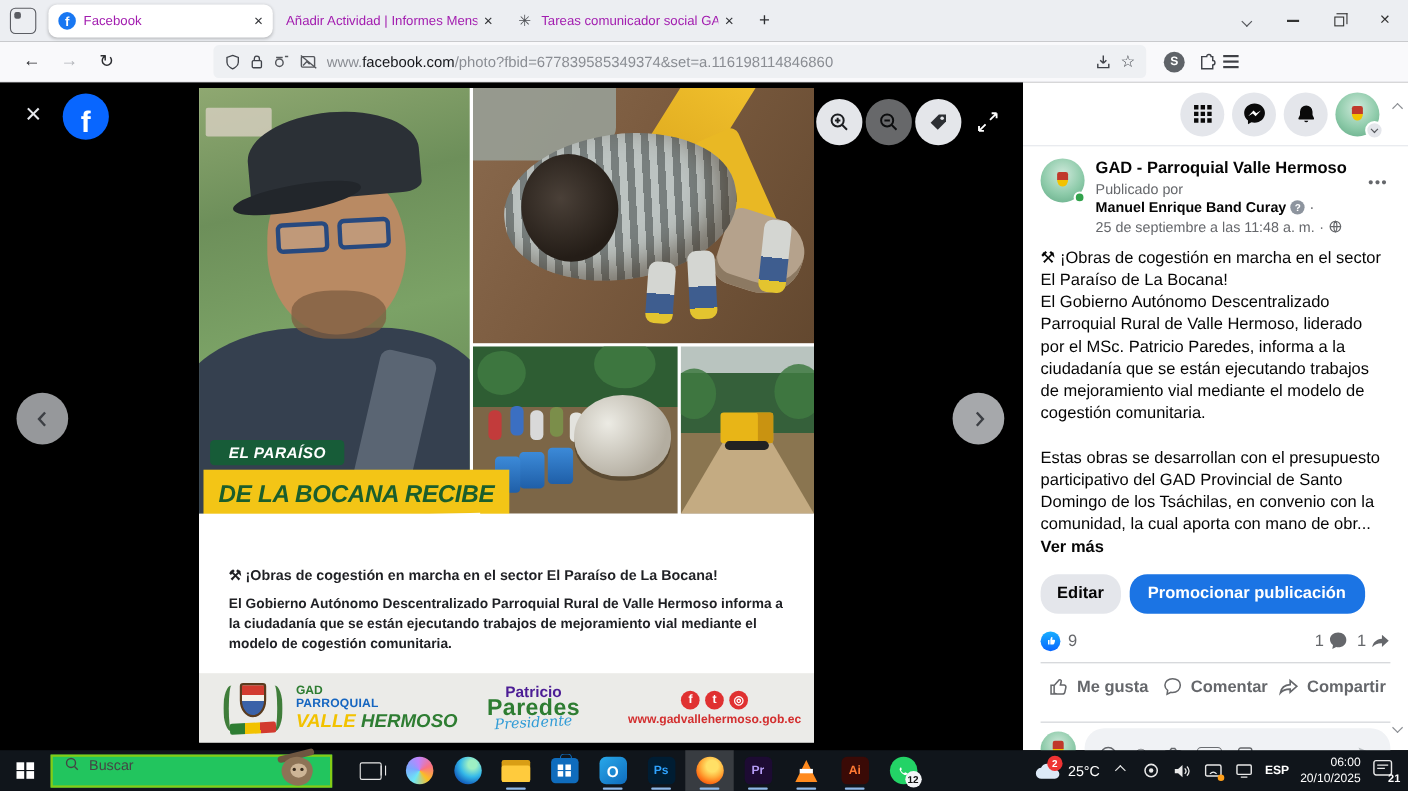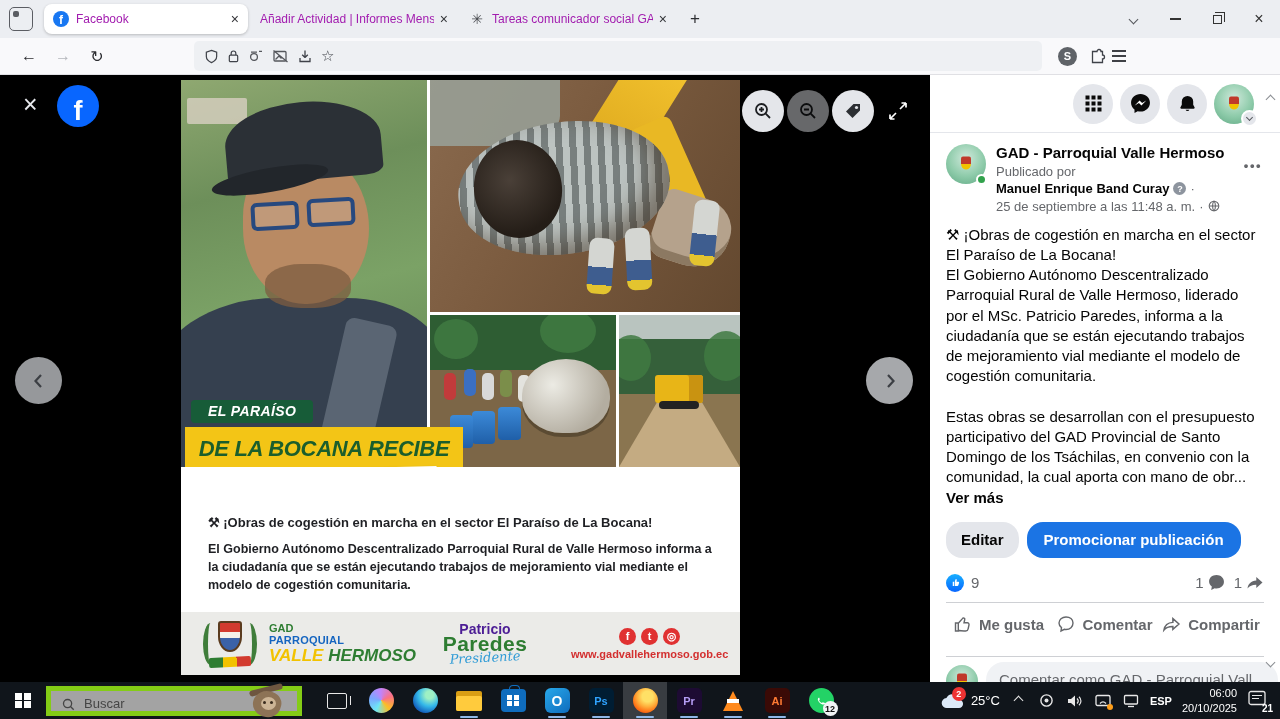--- a/index.html
+++ b/index.html
@@ -157,21 +157,21 @@
   .smiley{font-size:16px;line-height:1;color:#64676b}
   .sc-up{position:absolute;right:6px;top:14px}
   .sc-dn{position:absolute;right:6px;bottom:12px}
   .sc-up .chev,.sc-dn .chev{border-color:#8a8d92}
 
   
   .taskbar{position:absolute;left:0;top:682px;width:1280px;height:37px;background:#10151b;display:flex;align-items:center;color:#fff}
   .tb-start{width:46px;height:37px;display:flex;align-items:center;justify-content:center}
   .win-logo{display:grid;grid-template-columns:7px 7px;grid-template-rows:7px 7px;gap:1.5px}
   .win-logo span{background:#fff}
-  .tb-search{position:relative;width:256px;height:30px;background:#a3a3a3;border:5px solid #84cc16;display:flex;align-items:flex-end;padding-left:11px;gap:9px;color:#3c3c3c;flex:none}
+  .tb-search{position:relative;width:256px;height:30px;background:#22c55e;border:2px solid #84cc16;display:flex;align-items:flex-start;padding-left:11px;gap:9px;color:#3c3c3c;flex:none}
   .buscar{font-size:13px;color:#454545}
   .sloth{position:absolute;right:8px;top:-6px;width:44px;height:36px}
   .sl-arm{position:absolute;left:4px;top:2px;width:34px;height:6px;background:#6e5640;border-radius:3px;transform:rotate(-14deg)}
   .sl-body{position:absolute;left:8px;top:6px;width:28px;height:26px;background:#8d7356;border-radius:55% 45% 50% 50%;transform:rotate(18deg)}
   .sl-face{position:absolute;left:16px;top:12px;width:15px;height:13px;background:#cdb folder;background:#cdb596;border-radius:50%}
   .sl-face::before{content:"";position:absolute;left:2px;top:4px;width:3px;height:3px;border-radius:50%;background:#3a2c1e;box-shadow:7px 0 0 #3a2c1e}
   .tb-apps{display:flex;margin-left:13px}
   .tb-app{position:relative;width:44px;height:37px;display:flex;align-items:center;justify-content:center}
   .tb-app.active{background:rgba(255,255,255,.17)}
   .ul{position:absolute;bottom:1px;left:50%;transform:translateX(-50%);width:18px;height:2px;background:#8fb8e8;border-radius:1px}
@@ -257,20 +257,25 @@
           <path d="M4.5 6.5V4.6a2.5 2.5 0 0 1 5 0v1.9" fill="none" stroke="#3f4249" stroke-width="1.3"></path>
         </svg>
       <svg width="16" height="14" viewBox="0 0 16 14">
           <circle cx="6" cy="8" r="3.4" fill="none" stroke="#55575c" stroke-width="1.3"></circle>
           <path d="M3 3.2h6M11 2.4h3" stroke="#55575c" stroke-width="1.3"></path>
         </svg>
       <svg width="17" height="14" viewBox="0 0 17 14">
           <rect x="2" y="2.5" width="12" height="9.5" rx="1" fill="none" stroke="#55575c" stroke-width="1.3"></rect>
           <path d="M3.5 10.5 7 7l2.5 2.5M1.5 1.5l14 11.5" fill="none" stroke="#55575c" stroke-width="1.3"></path>
         </svg>
+      <span class="url">
+          <span>www.</span>
+          <span class="dom">facebook.com</span>
+          <span>/photo?fbid=677839585349374&amp;set=a.116198114846860</span>
+        </span>
       <svg width="16" height="16" viewBox="0 0 16 16">
           <path d="M3 10v3.5h10V10M8 2.5V9.5m0 0 2.8-2.8M8 9.5 5.2 6.7" fill="none" stroke="#3f4249" stroke-width="1.3"></path>
         </svg>
       <span style="font-size:15px;color:#3f4249">☆</span>
     </div>
     <span class="extS">S</span>
     <svg width="17" height="17" viewBox="0 0 17 17" style="margin-left:12px">
         <path d="M6 3.5h2a2 2 0 1 1 4 0h1.5v3.5a2 2 0 1 1 0 4V14.5H3.5V3.5H6z" fill="none" stroke="#3f4249" stroke-width="1.3"></path>
       </svg>
     <span class="hamb">
@@ -510,21 +515,20 @@
         <div class="divider"></div>
 
         <div class="composer">
           <div class="c-av avbase">
             <span class="avcrest"></span>
             <span class="av-chev">
                 <span class="chev down"></span>
               </span>
           </div>
           <div class="c-box">
-            <div class="c-ph">Comentar como GAD - Parroquial Vall...</div>
             <div class="c-icons">
               <svg width="17" height="17" viewBox="0 0 17 17">
                   <circle cx="8.5" cy="8.5" r="7" fill="none" stroke="#64676b" stroke-width="1.3"></circle>
                   <path d="M3.5 7.5h10M5.5 7.5c0 1.4.9 2.2 1.7 2.2S8.7 8.9 8.7 7.5M8.8 7.5c0 1.4.9 2.2 1.7 2.2s1.5-.8 1.5-2.2" fill="none" stroke="#64676b" stroke-width="1.2"></path>
                 </svg>
               <span class="smiley">☺</span>
               <svg width="17" height="15" viewBox="0 0 17 15">
                   <rect x="1" y="3.5" width="15" height="10.5" rx="2" fill="none" stroke="#64676b" stroke-width="1.3"></rect>
                   <path d="M5.5 3.5 7 1.5h3l1.5 2" fill="none" stroke="#64676b" stroke-width="1.3"></path>
                   <circle cx="8.5" cy="8.8" r="2.6" fill="none" stroke="#64676b" stroke-width="1.3"></circle>

